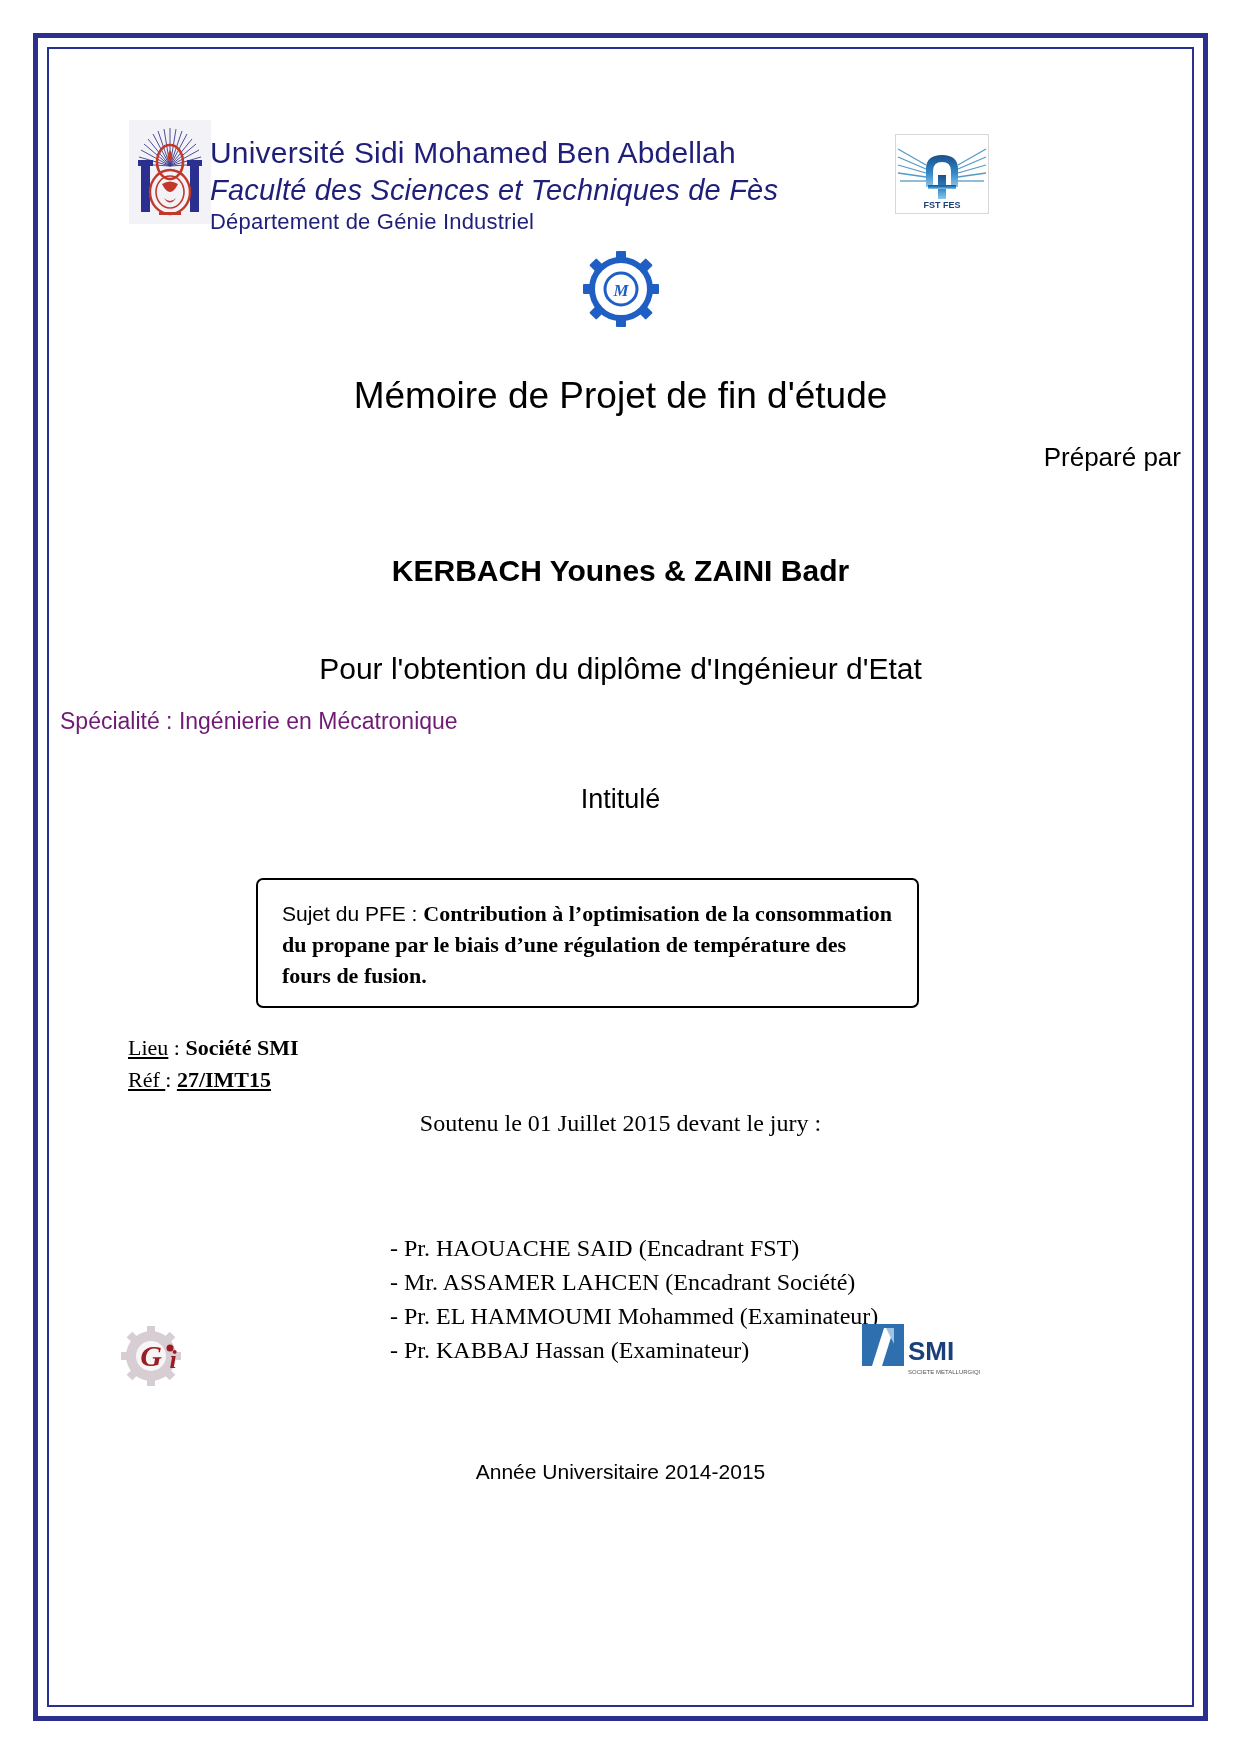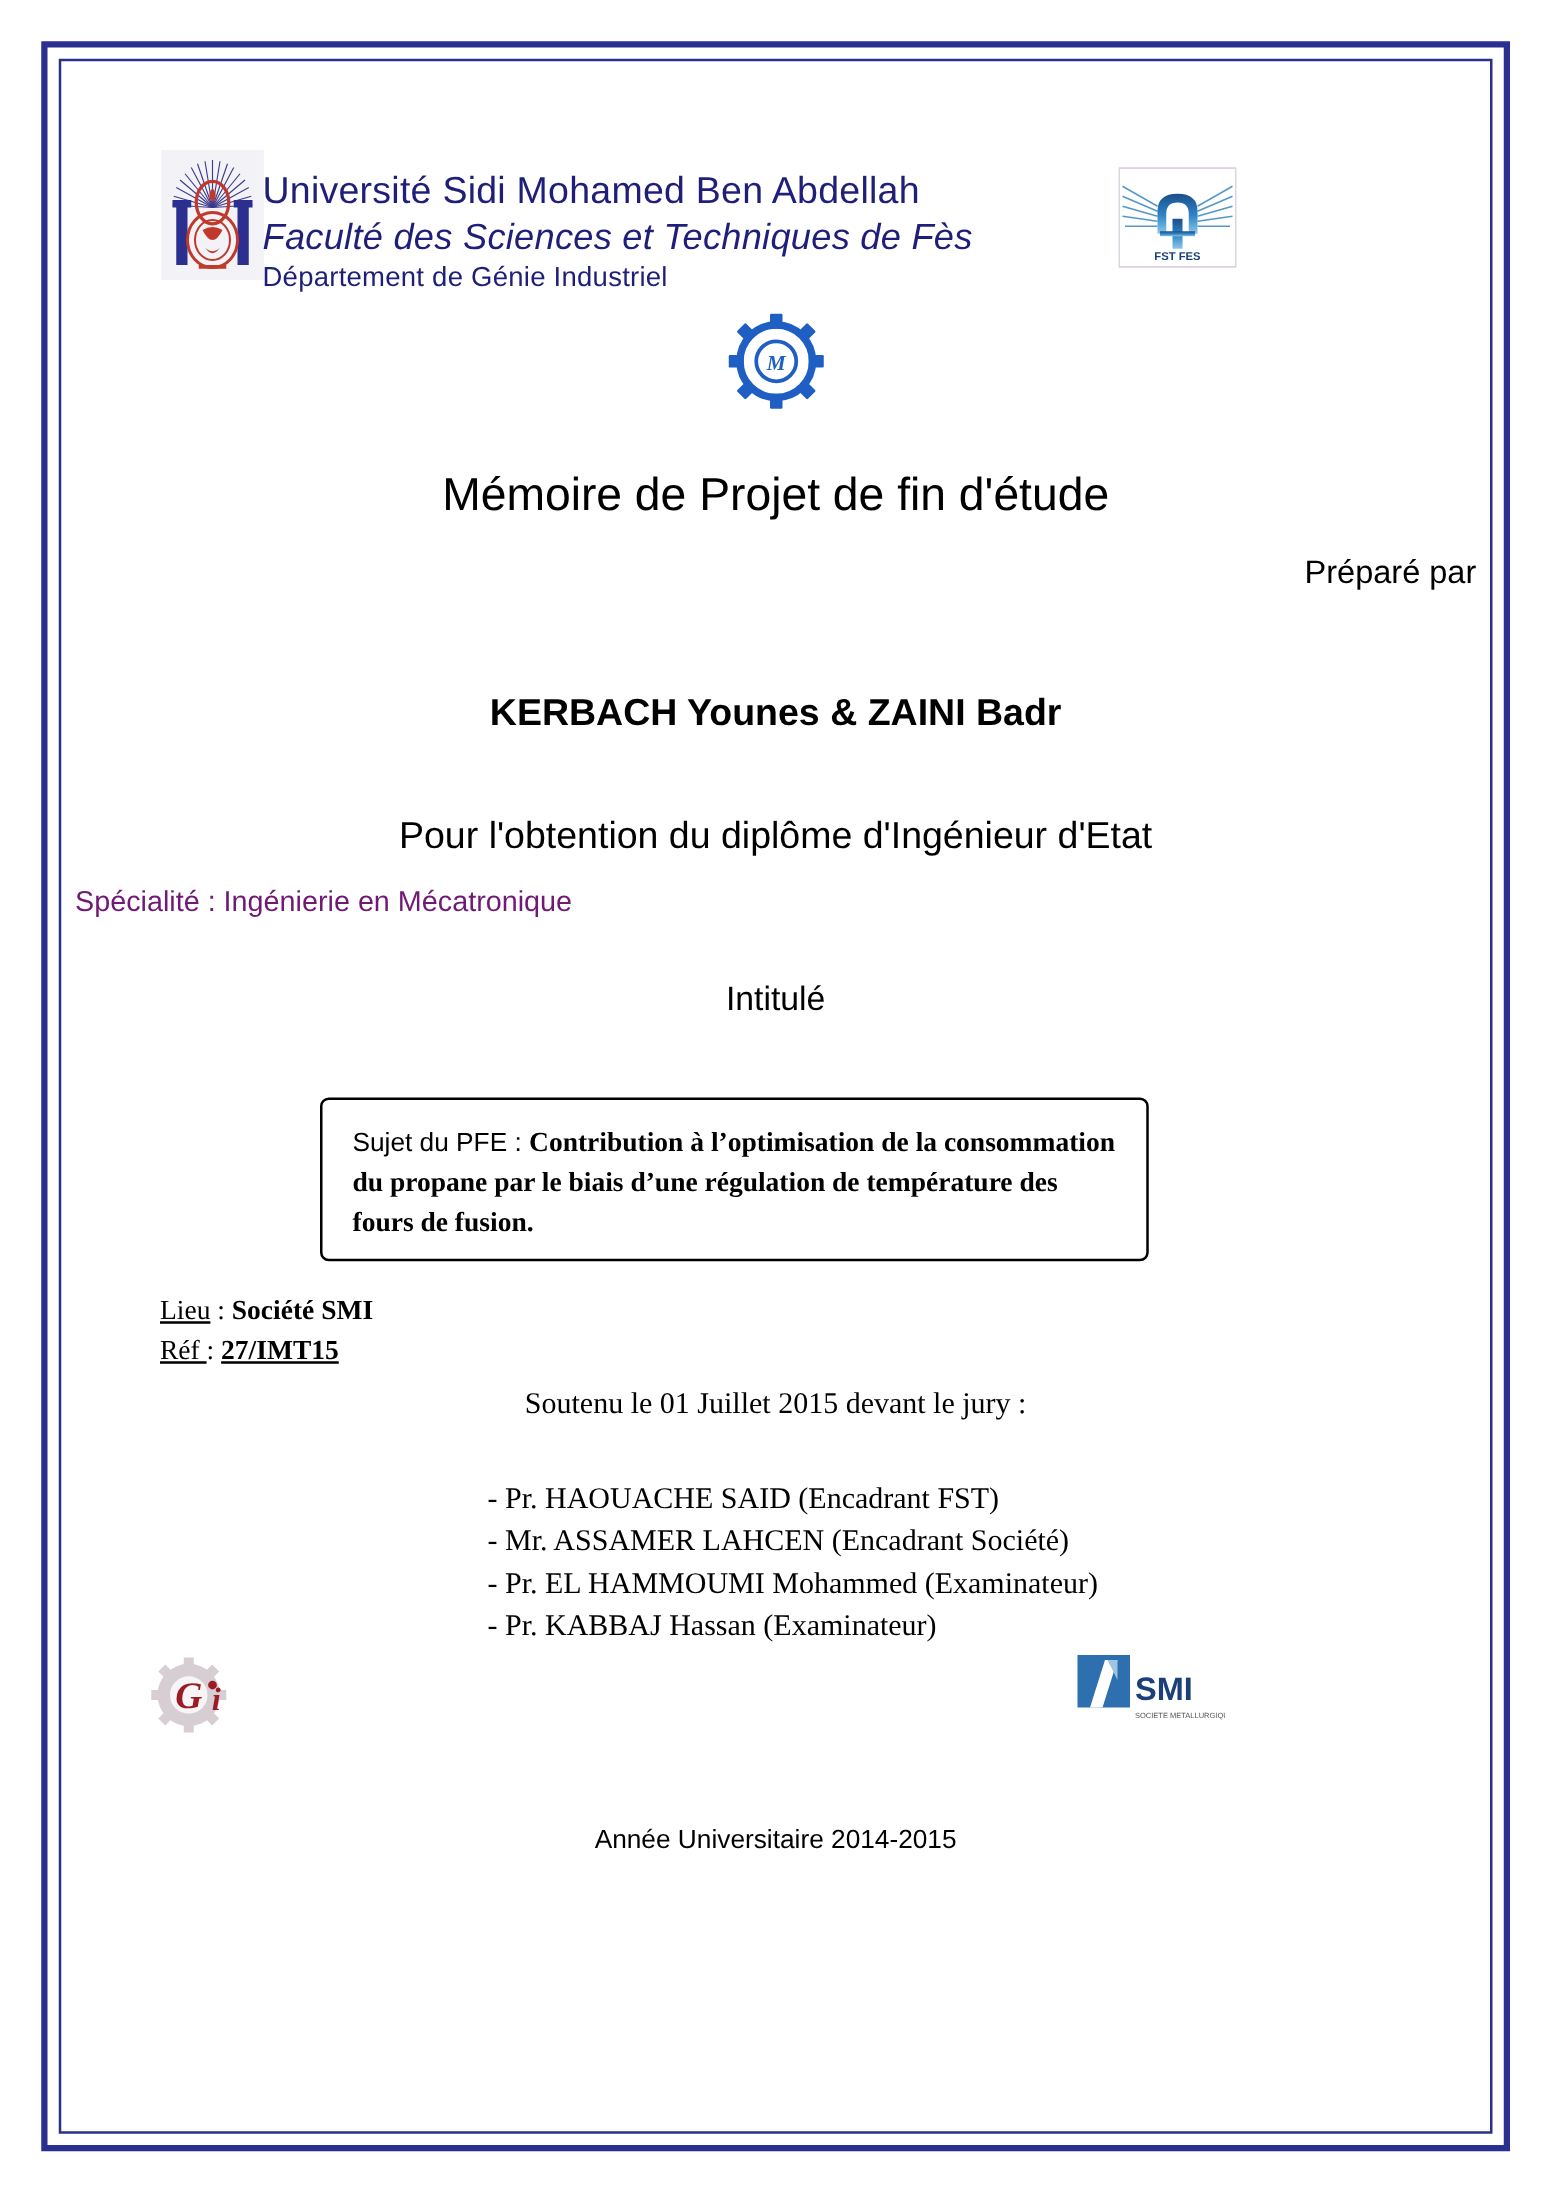--- a/index.html
+++ b/index.html
@@ -60,21 +60,21 @@
     width: 82px;
     height: 104px;
     background: #f2f2f7;
   }
   .logo-fst {
     position: absolute;
     left: 835px;
     top: 46px;
     width: 94px;
     height: 80px;
-    background: #f0abfc;
+    background: #1d4ed8;
     border: 1px solid #d8d8d8;
     box-sizing: border-box;
   }
   .uni-block {
     position: absolute;
     left: 150px;
     top: 46px;
     width: 680px;
     text-align: left;
     color: #1f1f7a;
@@ -203,21 +203,21 @@
     top: 1050px;
     width: 100%;
     text-align: center;
     font-family: "Liberation Serif", serif;
     font-size: 24px;
     color: #000;
   }
   .jury-list {
     position: absolute;
     left: 330px;
-    top: 1122px;
+    top: 1171px;
     font-family: "Liberation Serif", serif;
     font-size: 24px;
     line-height: 1.42;
     color: #000;
   }
 
   
   .logo-gi {
     position: absolute;
     left: 58px;

